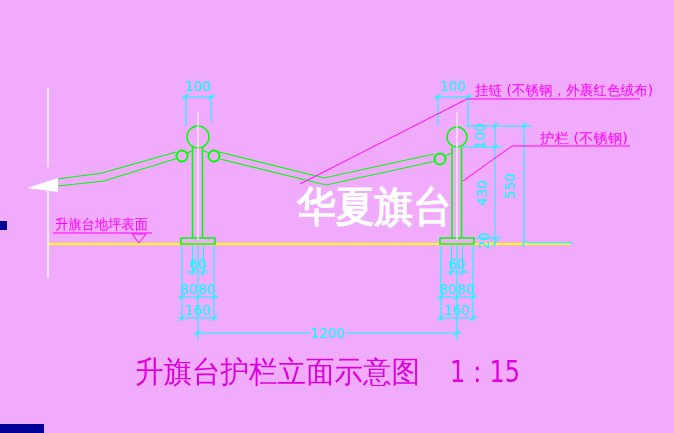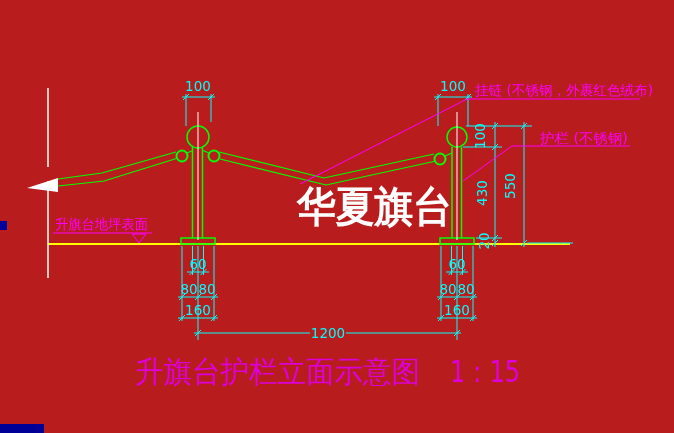--- a/index.html
+++ b/index.html
@@ -1,17 +1,17 @@
 <!DOCTYPE html>
 <html><head>
 <meta charset="utf-8">
 <style>
   html,body{margin:0;padding:0;background:#000;}
   #stage{
-    position:relative;width:674px;height:433px;background:#b91c1c;
+    position:relative;width:674px;height:433px;background:#f0abfc;
     overflow:hidden;font-family:"DejaVu Sans",sans-serif;
   }
   svg{position:absolute;left:0;top:0;}
   text{font-family:"DejaVu Sans","Liberation Sans",sans-serif;}
   .dimtxt{fill:#00ffff;font-size:13.5px;}
   .lbltxt{fill:#ff00ff;font-size:14px;}
 </style>
 </head>
 <body>
 

